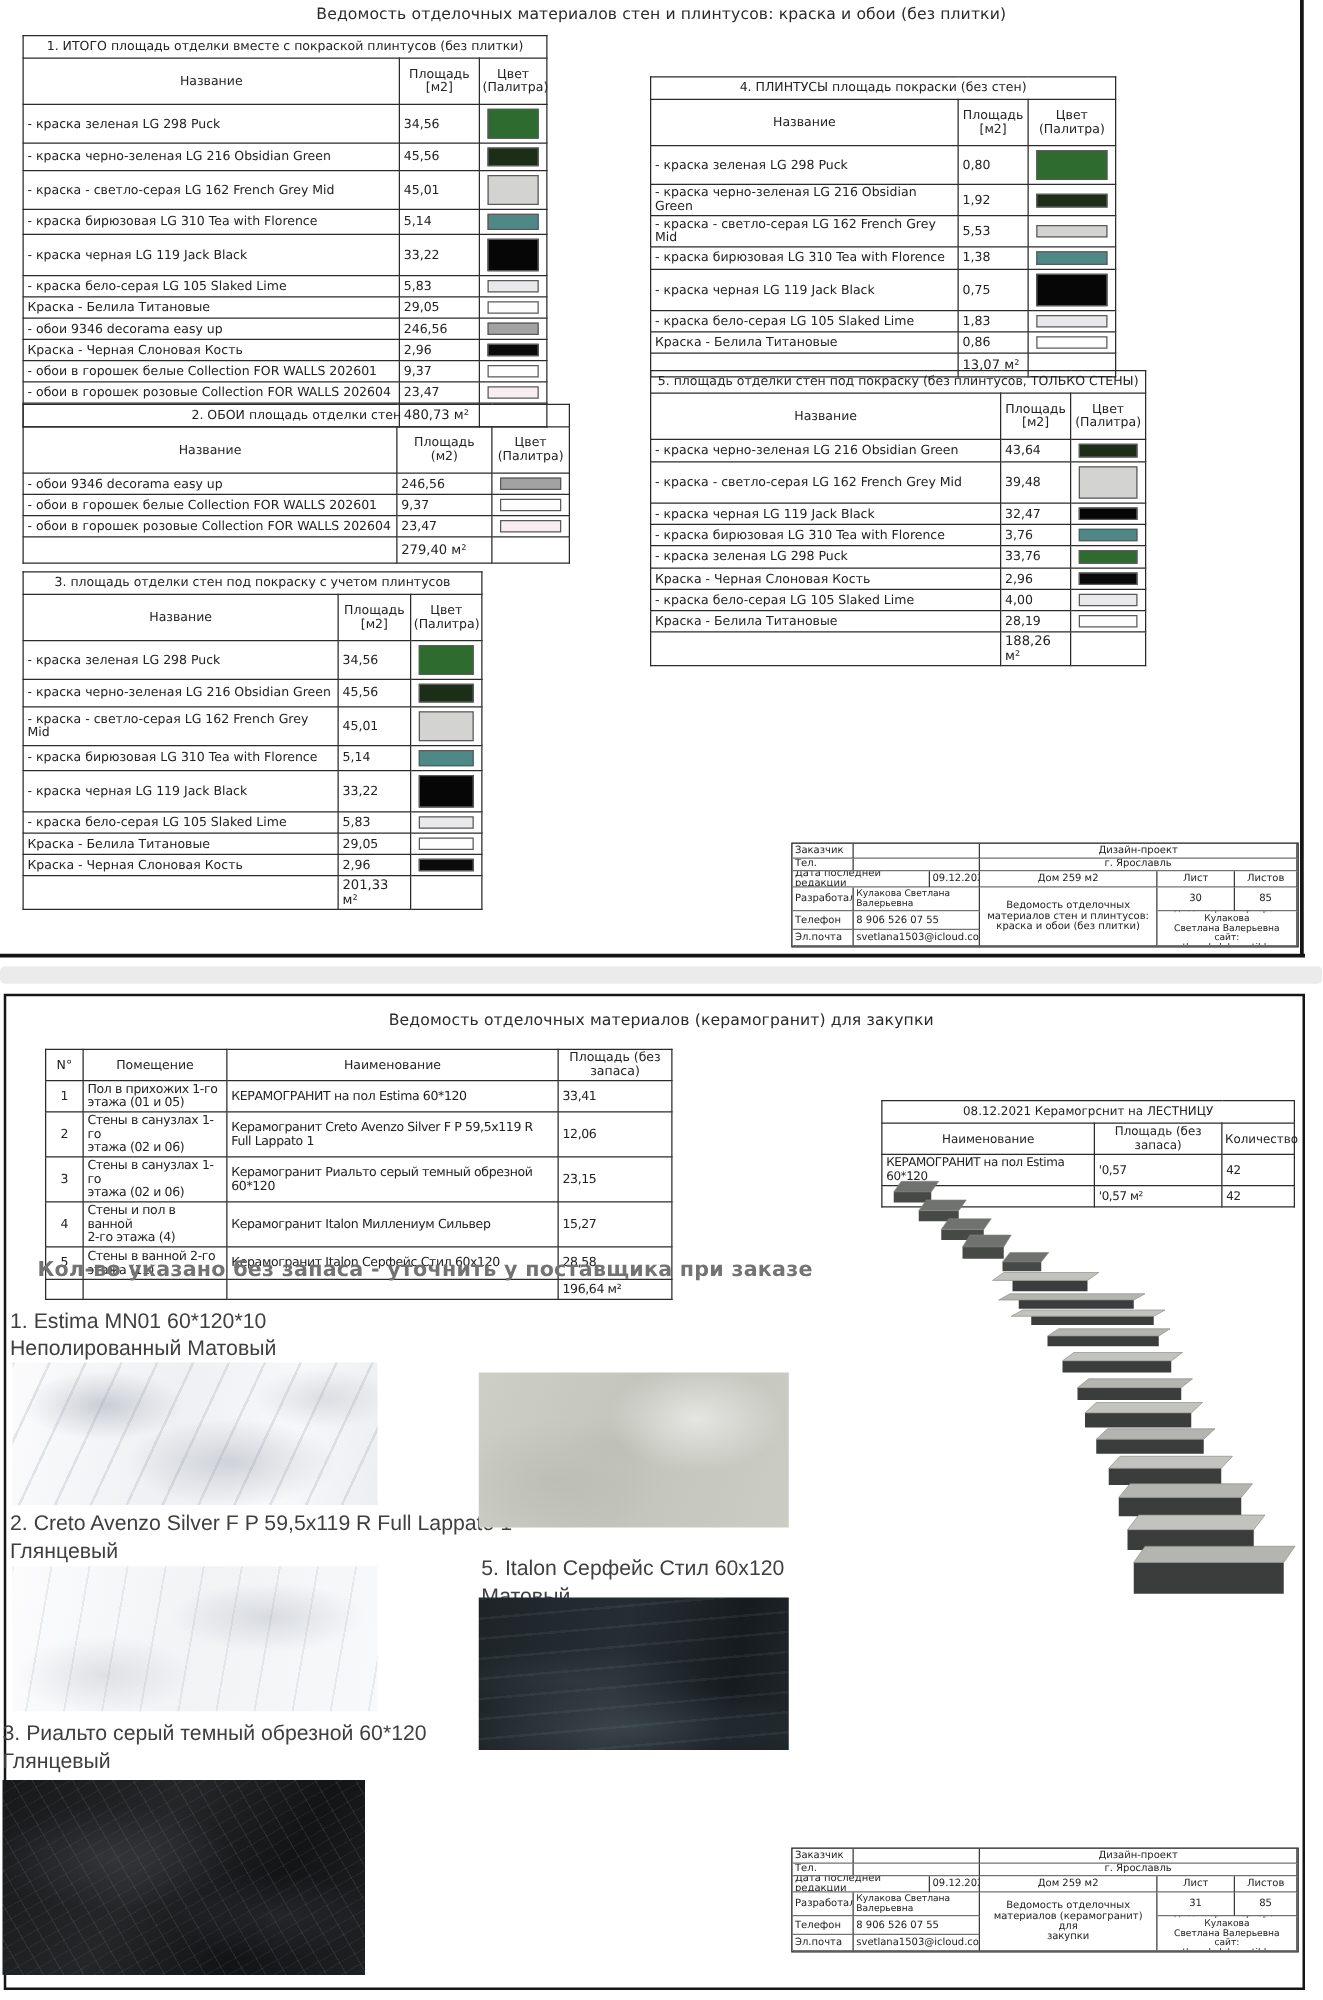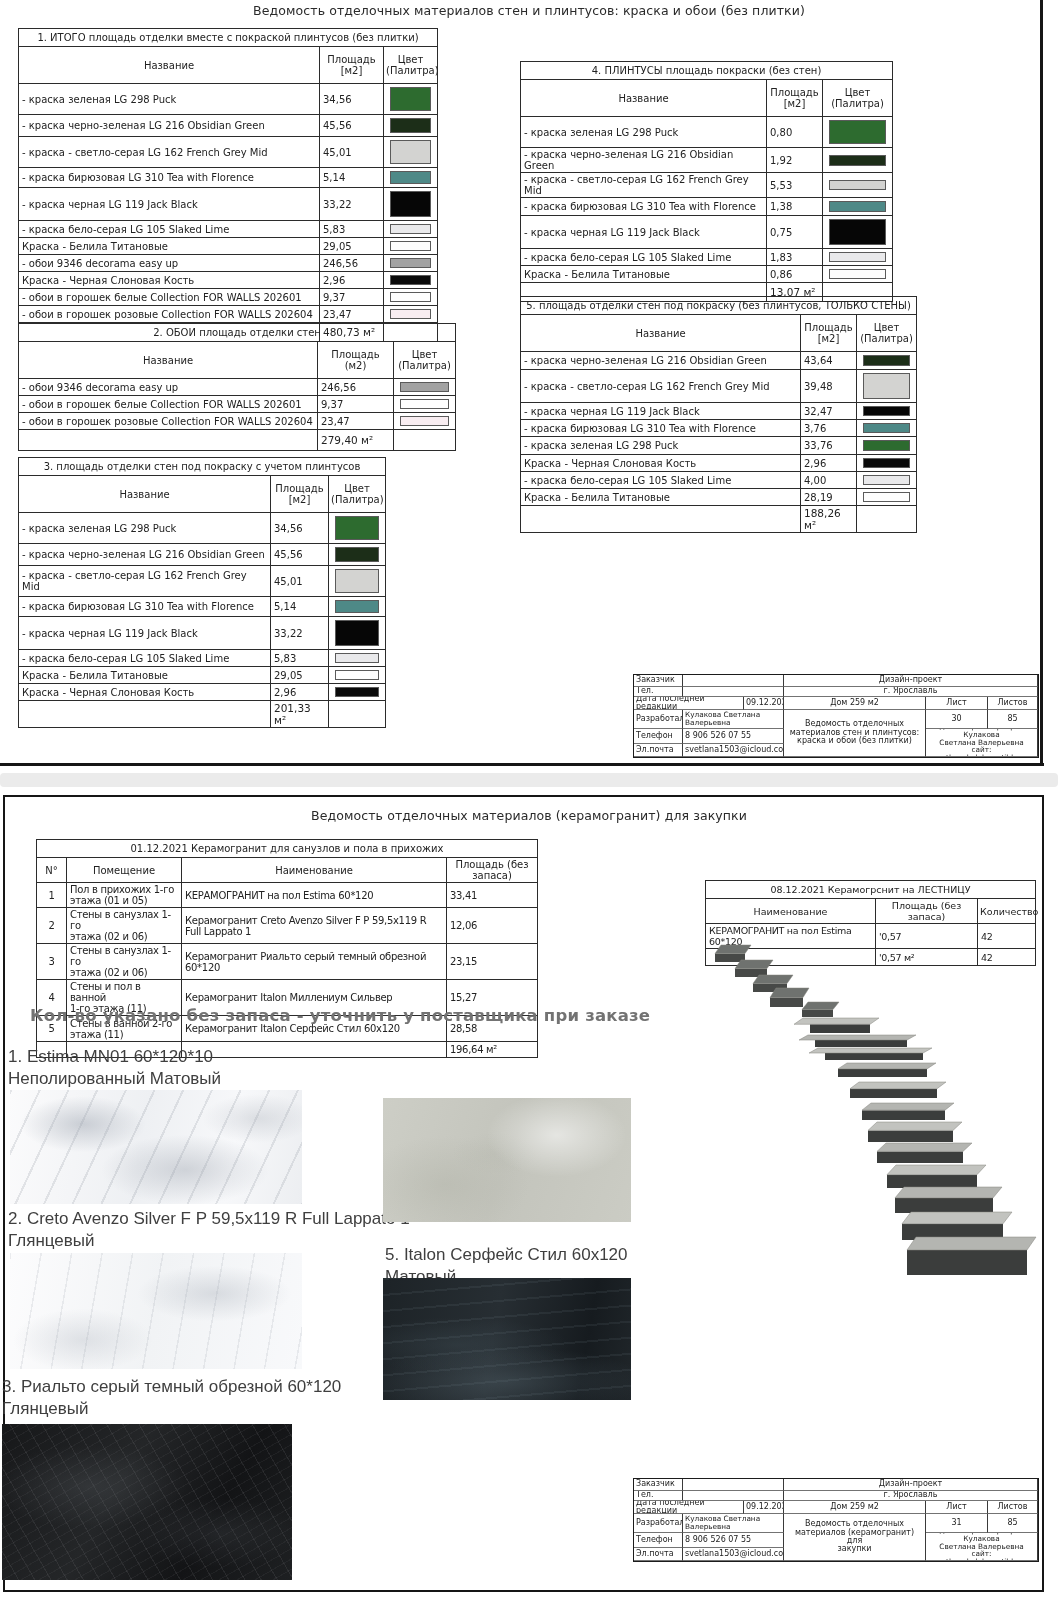--- a/index.html
+++ b/index.html
@@ -447,23 +447,20 @@
   <div class="abs page-title" style="top:808px;left:0;">Ведомость отделочных материалов (керамогранит)  для закупки</div>
 
   <table class="dt gtable abs" style="left:36px;top:839px;width:501px;">
     <colgroup>
         <col style="width:30px">
         <col style="width:115px">
         <col style="width:265px">
         <col style="width:91px">
       </colgroup>
     <thead>
-      <tr class="title-row">
-          <th colspan="4">01.12.2021 Керамогранит для санузлов и пола в прихожих</th>
-        </tr>
       <tr class="head-row">
         <th>N°</th>
         <th>Помещение</th>
         <th>Наименование</th>
         <th>Площадь (без запаса)</th>
       </tr>
     </thead>
     <tbody>
         <tr style="height: 24px;">
           <td class="pre c-center">1</td>
@@ -482,21 +479,21 @@
         <tr style="height: 24px;">
           <td class="pre c-center">3</td>
           <td class="pre">Стены в санузлах 1-го
 этажа (02 и 06)</td>
           <td class="pre">Керамогранит Риальто серый темный обрезной 60*120</td>
           <td class="pre">23,15</td>
         </tr>
         <tr style="height: 26px;">
           <td class="pre c-center">4</td>
           <td class="pre">Стены и пол в ванной
-1-го этажа (11)</td>
+2-го этажа (4)</td>
           <td class="pre">Керамогранит Italon Миллениум Сильвер</td>
           <td class="pre">15,27</td>
         </tr>
         <tr style="height: 26px;">
           <td class="pre c-center">5</td>
           <td class="pre">Стены в ванной 2-го
 этажа (11)</td>
           <td class="pre">Керамогранит Italon Серфейс Стил 60x120</td>
           <td class="pre">28,58</td>
         </tr>

